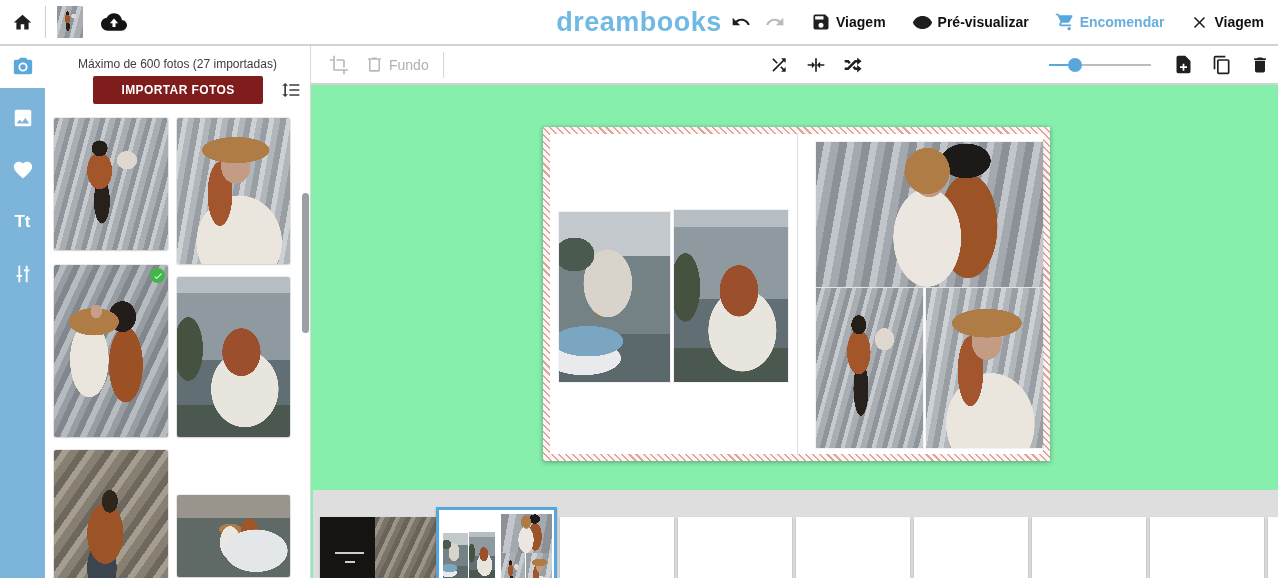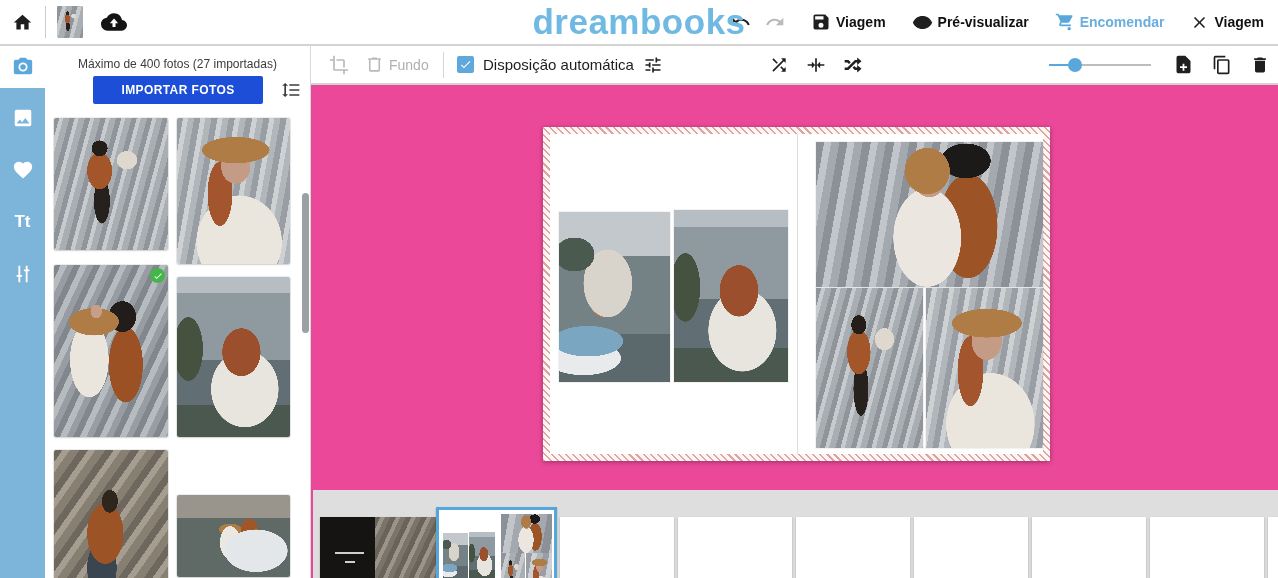--- a/index.html
+++ b/index.html
@@ -14,42 +14,42 @@
   .icon.disabled { color:#b9b9b9; }
   .icon.blue { color:#5aa7dc; }
   .tb-home { margin-left:12px; cursor:pointer; }
   .tb-sep { width:1px; height:32px; background:#ccc; margin-left:12px; }
   .book-thumb { width:26px; height:32px; margin-left:11px; border-radius:1px; }
   .title-block { margin-left:11px; line-height:1.25; }
   .title-block .t { color:#4da3dc; font-size:15px; font-weight:bold; }
   .title-block .s { color:#1f1f1f; font-size:11px; }
   .tb-cloud { margin-left:18px; }
   .logo { position:absolute; left:50%; transform:translateX(-50%); color:#6fb9e2;
-          font-size:35px; font-weight:bold; letter-spacing:.5px; }
+          font-size:27px; font-weight:bold; letter-spacing:.5px; }
   .tb-right { margin-left:auto; display:flex; align-items:center; margin-right:14px; }
   .tb-btn { display:flex; align-items:center; gap:5px; cursor:pointer; font-size:14px;
             font-weight:bold; color:#111; }
   .tb-btn.blue { color:#6aaede; }
   .m24 { margin-left:26px; } .m14 { margin-left:14px; }
 
   
   .tabbar { position:absolute; left:0; top:46px; width:45px; height:532px; background:#fff; z-index:20; }
   .tab { width:45px; height:42px; display:flex; align-items:center; justify-content:center; cursor:pointer; }
   .tab-rest { position:absolute; left:0; top:42px; width:45px; height:490px; background:#7cb4da;
               display:flex; flex-direction:column; align-items:center; padding-top:16px; gap:24px; }
   .tab-rest .tab { height:28px; color:#fff; }
   .tab-camera { color:#5aa7dc; background:#fff; }
   .tt-glyph { color:#fff; font-size:17px; font-weight:bold;text-align:center; }
 
   
   .panel { position:absolute; left:45px; top:46px; width:266px; height:532px; background:#fff;
            overflow:hidden; border-right:1px solid #d8d8d8; z-index:10; }
   .panel-limit { position:absolute; left:0; top:11px; width:100%; text-align:center;
                  font-size:12px; color:#3c3c3c; }
-  .import-btn { position:absolute; left:48px; top:30px; width:170px; height:28px; background:#1d4ed8;
+  .import-btn { position:absolute; left:48px; top:30px; width:170px; height:28px; background:#7f1d1d;
                 color:#fff; font-size:12px; font-weight:bold; letter-spacing:.4px; border:none;
                 border-radius:2px; cursor:pointer; font-family:"Liberation Sans",sans-serif; }
   .sort-icon { position:absolute; left:236px; top:34px; color:#3c3c3c; cursor:pointer; }
   .ph { position:absolute; border-radius:2px; box-shadow:0 0 0 1px rgba(0,0,0,.07), 0 1px 2px rgba(0,0,0,.12);
         background-size:cover; cursor:pointer; }
   .badge { position:absolute; top:3px; right:3px; width:15px; height:15px; border-radius:50%;
            background:#43b649; color:#fff; display:flex; align-items:center; justify-content:center; }
   .panel-scroll { position:absolute; left:257px; top:147px; width:7px; height:140px; background:#9aa0a3;
                   border-radius:4px; cursor:grab; }
 
@@ -100,21 +100,21 @@
   .ph-couple-marble { background-image:
     radial-gradient(ellipse 10% 16% at 49% 20%, #b07c46 0 99%, transparent 100%),
     radial-gradient(ellipse 6% 8% at 50% 30%, #c49c86 0 99%, transparent 100%),
     radial-gradient(ellipse 15% 34% at 49% 66%, #ebe7e0 0 99%, transparent 100%),
     radial-gradient(ellipse 11% 12% at 66% 13%, #1c1a19 0 99%, transparent 100%),
     radial-gradient(ellipse 13% 36% at 67% 58%, #9c5426 0 99%, transparent 100%),
     repeating-linear-gradient(100deg,#8b9196 0 8px,#c2c6ca 8px 15px,#a3a9ae 15px 23px); }
   .g-cave { background-image:repeating-linear-gradient(115deg,#6a6359 0 5px,#9c9488 5px 9px,#7b746a 9px 14px); }
 
   
-  .canvas { position:absolute; left:311px; top:46px; width:967px; height:532px; background:#ec4899; }
+  .canvas { position:absolute; left:311px; top:46px; width:967px; height:532px; background:#86efac; }
   .toolbar { position:absolute; left:0; top:0; width:100%; height:39px; background:#fff;
              border-bottom:2px solid #d3d3d3; }
   .tb-abs { position:absolute; top:0; height:37px; display:flex; align-items:center; }
   .tb-crop { left:18px; } .tb-bg-group { left:54px; gap:5px; cursor:default; }
   .tb-bg-label { color:#b0b0b0; font-size:14px; }
   .tb-divider { position:absolute; left:132px; top:6px; width:1px; height:26px; background:#d6d6d6; }
   .tb-auto-group { left:146px; gap:9px; }
   .checkbox { width:17px; height:17px; background:#5fa8dc; border-radius:2px; display:flex;
               align-items:center; justify-content:center; cursor:pointer; }
   .tb-auto-label { font-size:15px; color:#1d1d1d; }
@@ -242,21 +242,21 @@
       <span class="icon" style="color:#fff">
         <svg viewBox="0 0 24 24" width="22" height="22">
             <path fill="currentColor" d="M7,3H9V13H11V15H9V21H7V15H5V13H7V3M15,3H17V7H19V9H17V21H15V9H13V7H15V3Z"></path>
           </svg>
       </span>
     </div>
   </div>
 </div>
 
 <div class="panel">
-  <div class="panel-limit">Máximo de 400 fotos (27 importadas)</div>
+  <div class="panel-limit">Máximo de 600 fotos (27 importadas)</div>
   <button class="import-btn">IMPORTAR FOTOS</button>
   <span class="icon sort-icon">
     <svg viewBox="0 0 24 24" width="20" height="20">
         <path fill="currentColor" d="M6,7H8.5L5,3.5L1.5,7H4V17H1.5L5,20.5L8.5,17H6V7M10,5V7H22V5H10M10,19H22V17H10V19M10,13H22V11H10V13Z"></path>
       </svg>
   </span>
 
   <div class="ph ph-man-rocks" style="left:9px;  top:72px;  width:114px; height:132px;" title="Homem de camisola ferrugem encostado às rochas de mármore"></div>
   <div class="ph ph-hat-woman" style="left:132px; top:72px;  width:113px; height:146px;" title="Mulher de chapéu castanho e camisola branca, perfil"></div>
   <div class="ph ph-selfie" style="left:9px;  top:219px; width:114px; height:172px;" title="Casal a tirar selfie nas rochas">
@@ -285,33 +285,20 @@
     </div>
     <div class="tb-abs tb-bg-group">
       <span class="icon disabled">
         <svg viewBox="0 0 24 24" width="19" height="19">
             <path fill="currentColor" d="M9,3V4H4V6H5V19A2,2 0 0,0 7,21H17A2,2 0 0,0 19,19V6H20V4H15V3H9M7,6H17V19H7V6Z"></path>
           </svg>
       </span>
       <span class="tb-bg-label">Fundo</span>
     </div>
     <div class="tb-divider"></div>
-    <div class="tb-abs tb-auto-group">
-      <span class="checkbox">
-        <svg viewBox="0 0 24 24" width="13" height="13">
-            <path fill="#fff" d="M21,7L9,19L3.5,13.5L4.91,12.09L9,16.17L19.59,5.59L21,7Z"></path>
-          </svg>
-      </span>
-      <span class="tb-auto-label">Disposição automática</span>
-      <span class="icon">
-        <svg viewBox="0 0 24 24" width="20" height="20">
-            <path fill="currentColor" d="M3,17V19H9V17H3M3,5V7H13V5H3M13,21V19H21V17H13V15H11V21H13M7,9V11H3V13H7V15H9V9H7M21,13V11H11V13H21M15,9H17V7H21V5H17V3H15V9Z"></path>
-          </svg>
-      </span>
-    </div>
     <div class="tb-abs tb-shuffle-group">
       <span class="icon">
         <svg viewBox="0 0 24 24" width="20" height="20">
             <path fill="currentColor" d="M14.83,13.41L13.42,14.82L16.55,17.95L14.5,20H20V14.5L17.96,16.54L14.83,13.41M14.5,4L16.54,6.04L4,18.59L5.41,20L17.96,7.46L20,9.5V4H14.5M10.59,9.17L5.41,4L4,5.41L9.17,10.58L10.59,9.17Z"></path>
           </svg>
       </span>
       <span class="icon">
         <svg viewBox="0 0 24 24" width="20" height="20">
             <path fill="currentColor" d="M11,4H13V20H11V4M2,11H7V8L11,12L7,16V13H2V11M22,11H17V8L13,12L17,16V13H22V11Z" transform="translate(0,0)"></path>
           </svg>

